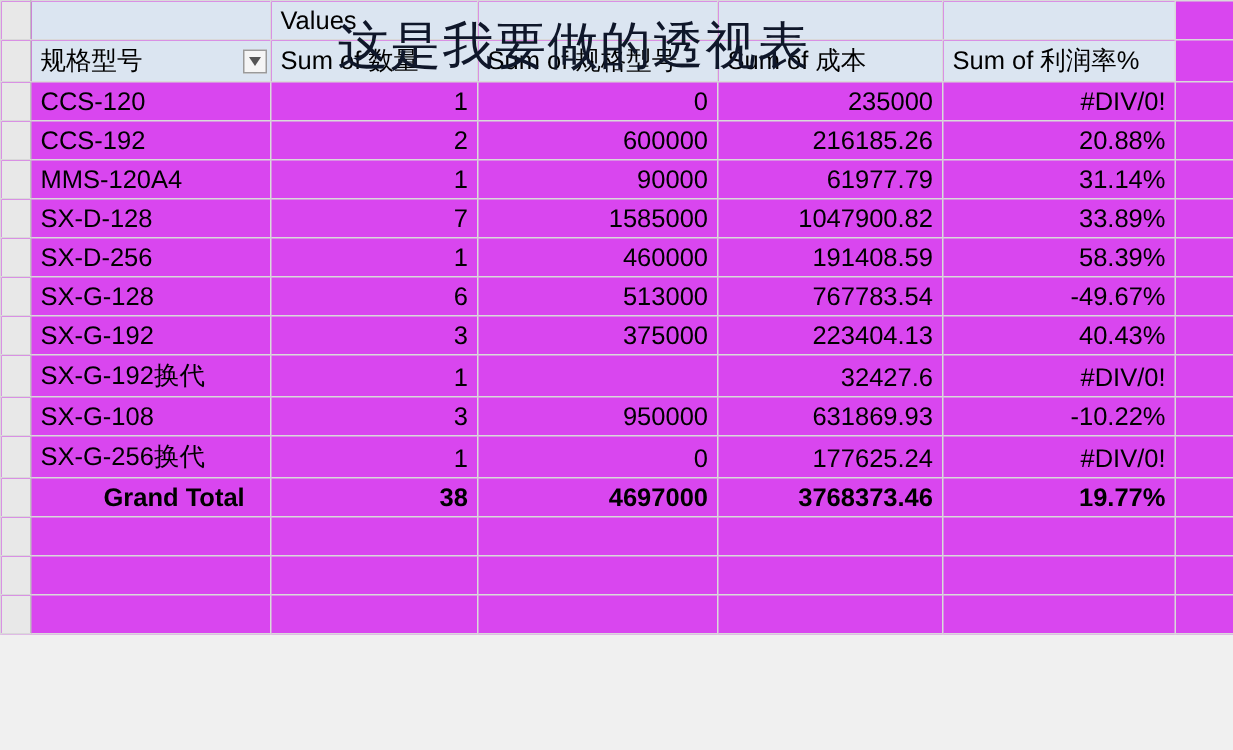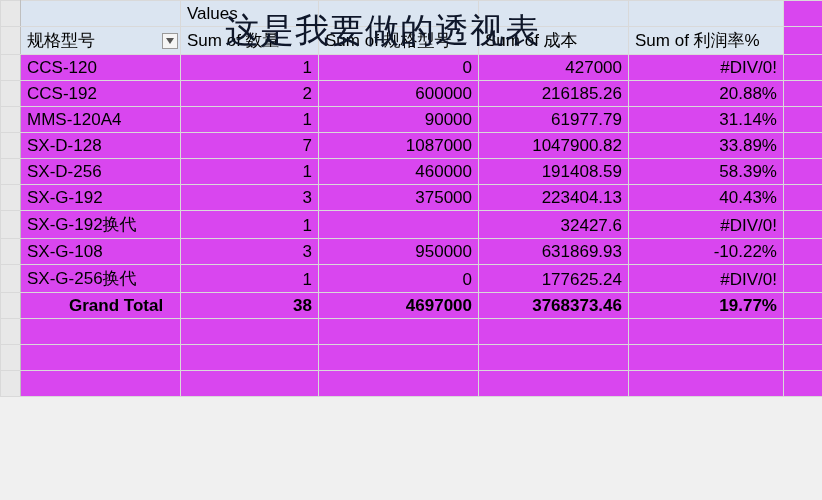--- a/index.html
+++ b/index.html
@@ -118,21 +118,21 @@
   <td class="col-label">Sum of 规格型号</td>
   <td class="col-label">Sum of 成本</td>
   <td class="col-label">Sum of 利润率%</td>
   <td></td>
 </tr>
 <tr>
             <td class="rowhdr-cell"></td>
             <td>CCS-120</td>
             <td class="num">1</td>
             <td class="num">0</td>
-            <td class="num">427000</td>
+            <td class="num">235000</td>
             <td class="num">#DIV/0!</td>
             <td></td>
           </tr>
           <tr>
             <td class="rowhdr-cell"></td>
             <td>CCS-192</td>
             <td class="num">2</td>
             <td class="num">600000</td>
             <td class="num">216185.26</td>
             <td class="num">20.88%</td>
@@ -144,32 +144,41 @@
             <td class="num">1</td>
             <td class="num">90000</td>
             <td class="num">61977.79</td>
             <td class="num">31.14%</td>
             <td></td>
           </tr>
           <tr>
             <td class="rowhdr-cell"></td>
             <td>SX-D-128</td>
             <td class="num">7</td>
-            <td class="num">1087000</td>
+            <td class="num">1585000</td>
             <td class="num">1047900.82</td>
             <td class="num">33.89%</td>
             <td></td>
           </tr>
           <tr>
             <td class="rowhdr-cell"></td>
             <td>SX-D-256</td>
             <td class="num">1</td>
             <td class="num">460000</td>
             <td class="num">191408.59</td>
             <td class="num">58.39%</td>
+            <td></td>
+          </tr>
+          <tr>
+            <td class="rowhdr-cell"></td>
+            <td>SX-G-128</td>
+            <td class="num">6</td>
+            <td class="num">513000</td>
+            <td class="num">767783.54</td>
+            <td class="num">-49.67%</td>
             <td></td>
           </tr>
           <tr>
             <td class="rowhdr-cell"></td>
             <td>SX-G-192</td>
             <td class="num">3</td>
             <td class="num">375000</td>
             <td class="num">223404.13</td>
             <td class="num">40.43%</td>
             <td></td>

